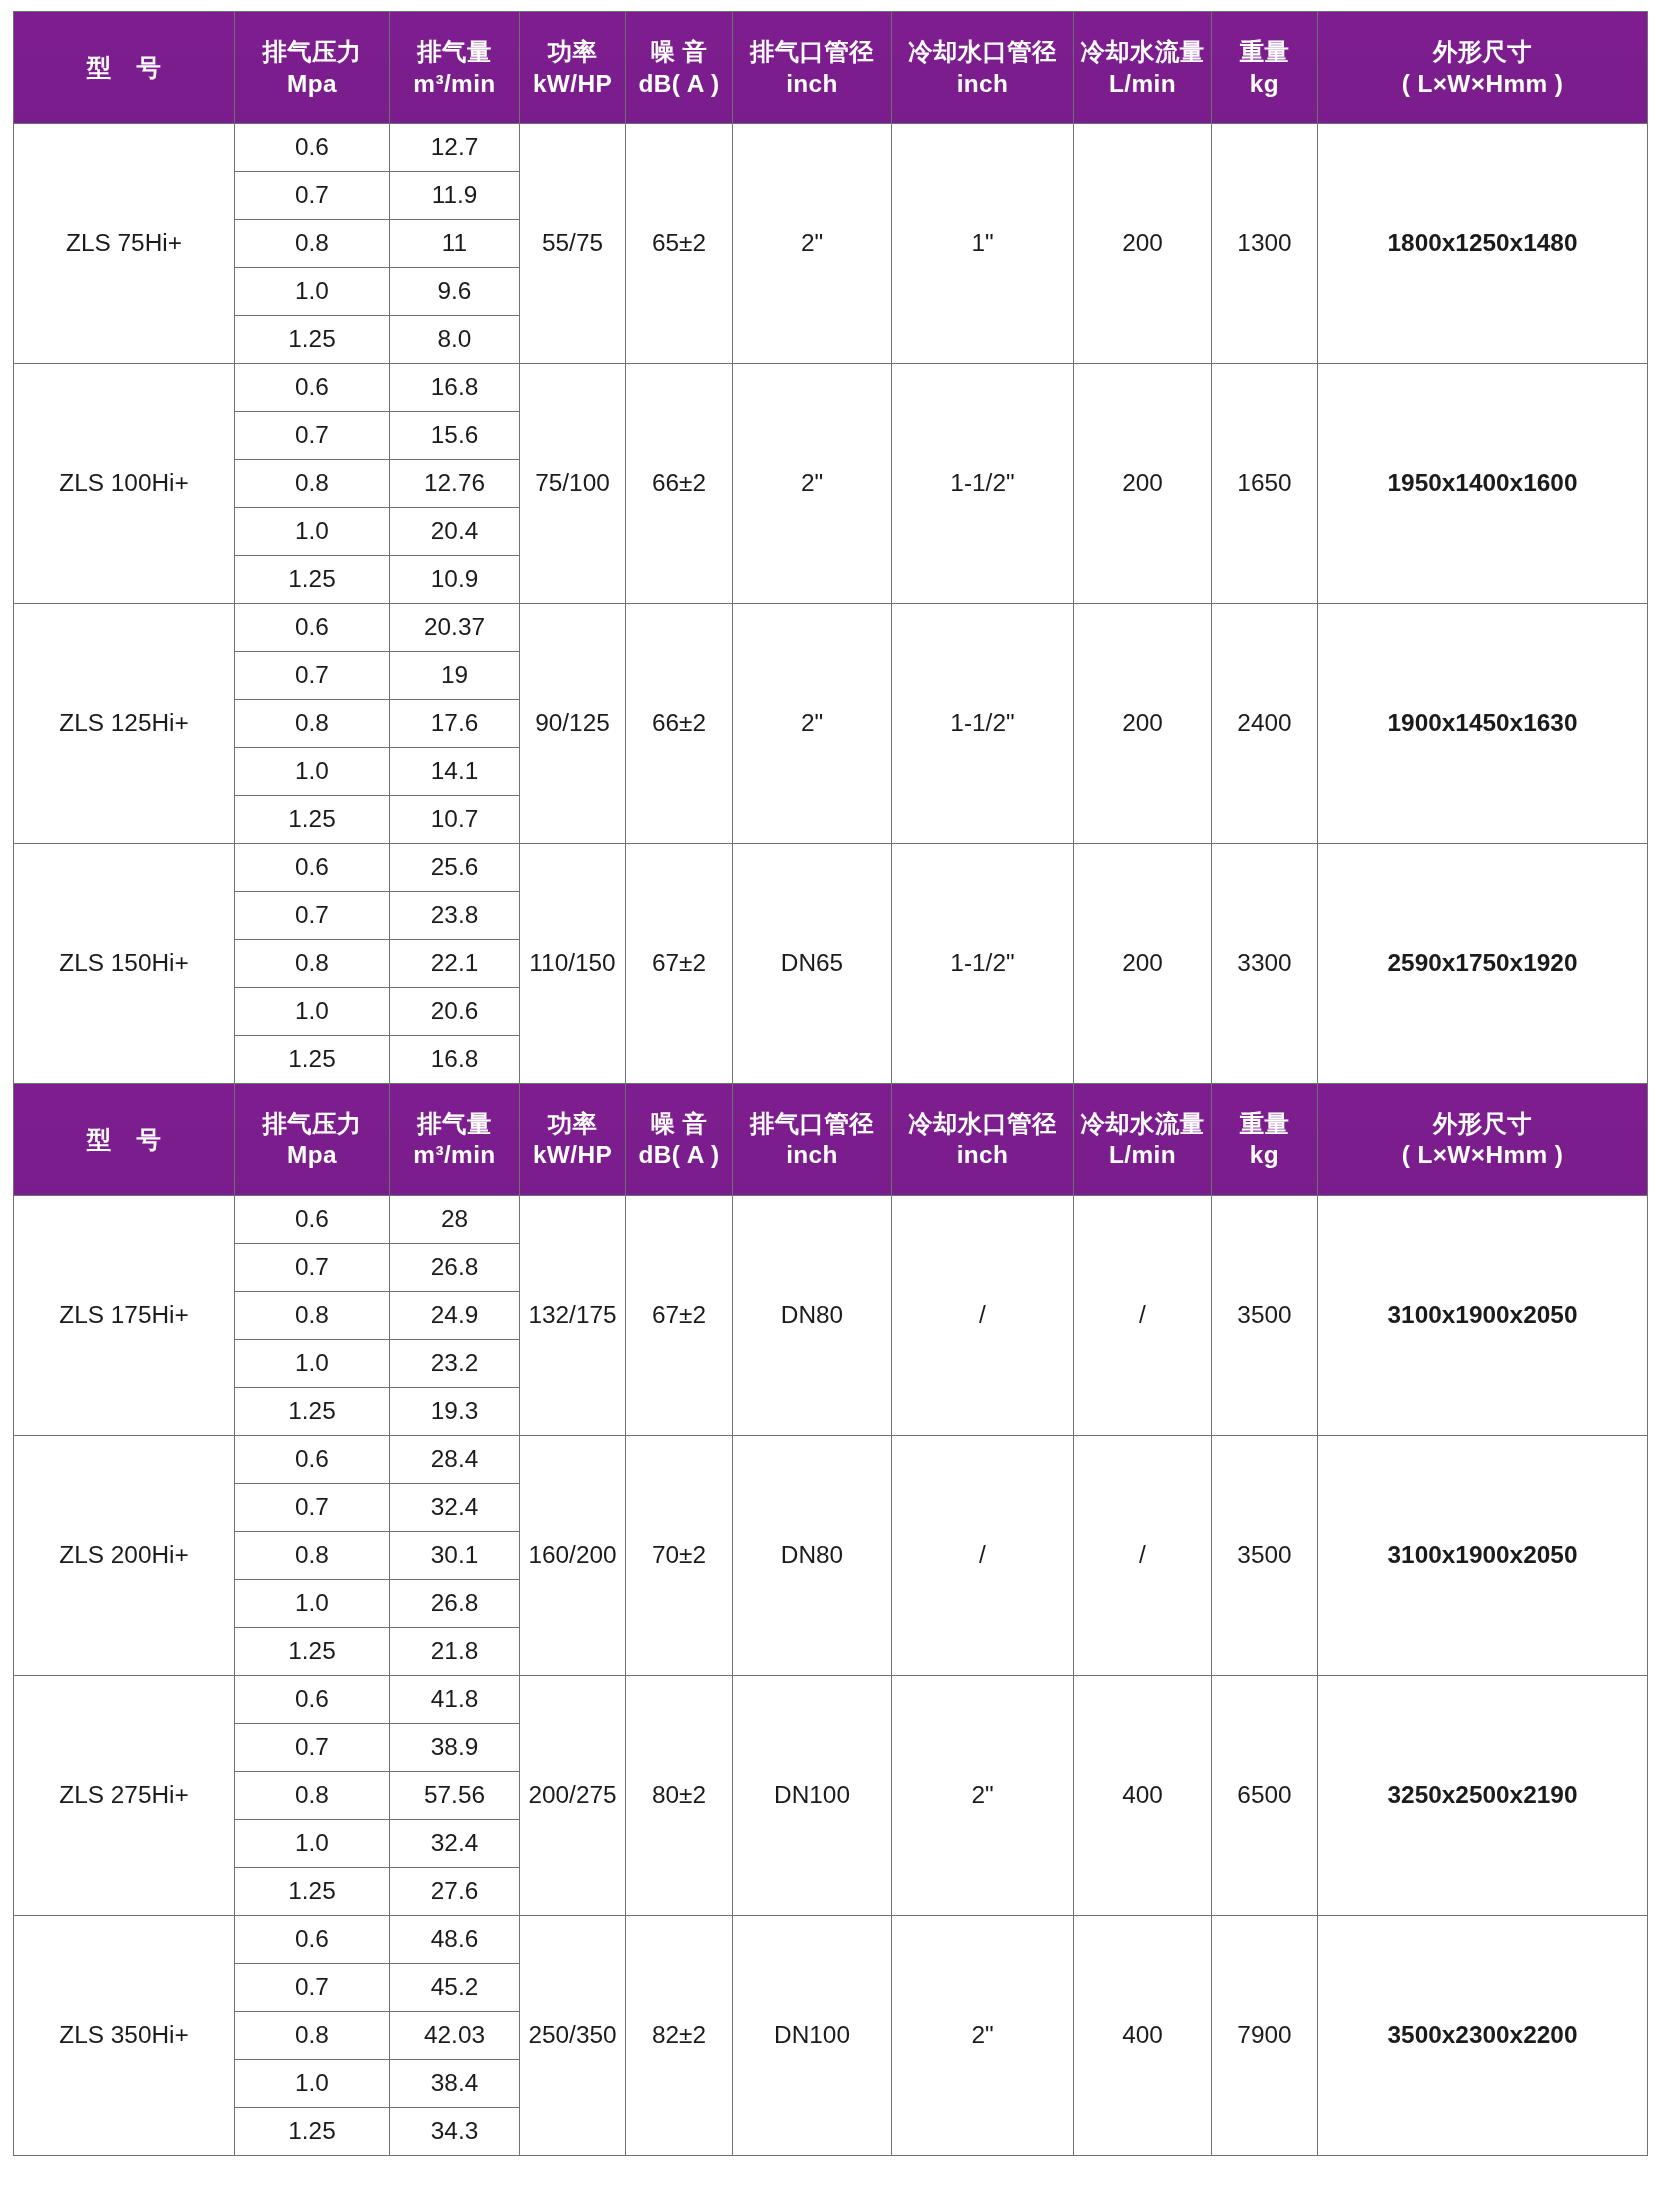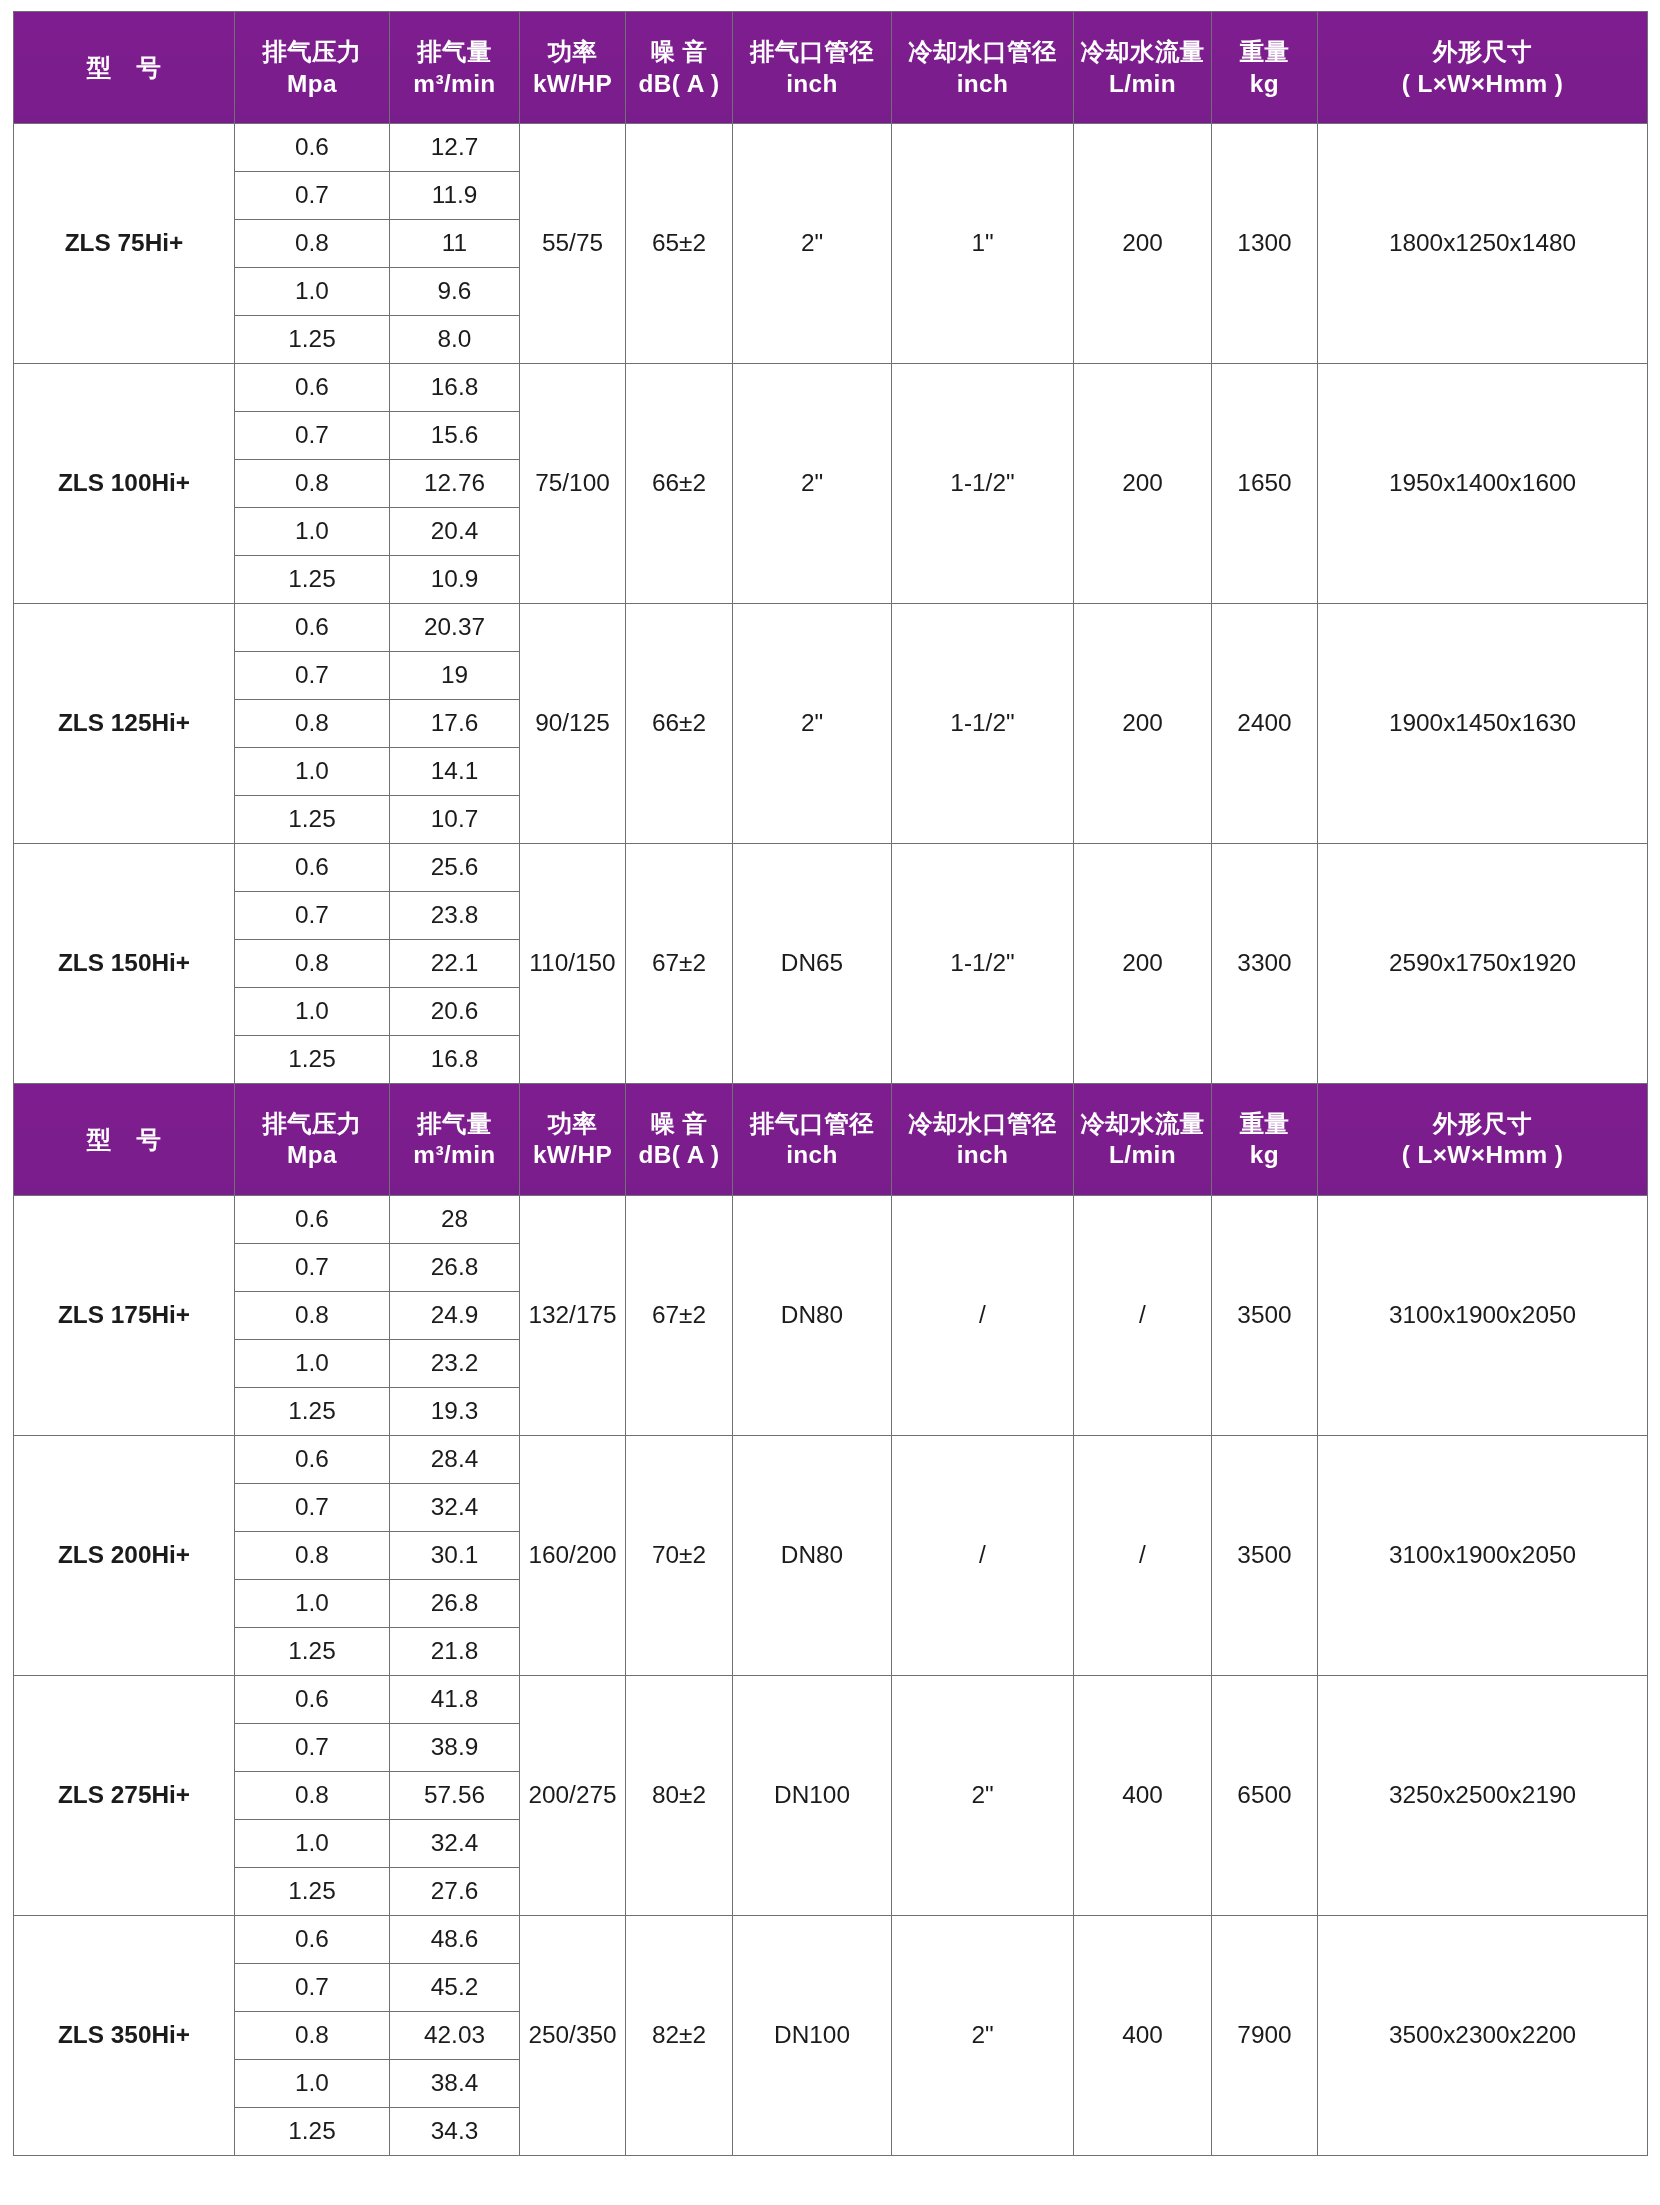--- a/index.html
+++ b/index.html
@@ -52,31 +52,31 @@
   col.c-power   { width: 106px; }
   col.c-noise   { width: 107px; }
   col.c-outlet  { width: 159px; }
   col.c-water   { width: 182px; }
   col.c-wflow   { width: 138px; }
   col.c-weight  { width: 106px; }
   col.c-dim     { width: 330px; }
 
   td.model {
     color: #7d1f8e;
-    font-weight: bold;
+    font-weight: normal;
     font-size: 25px;
   }
   td.sub {
     height: 47px;
     font-size: 23.6px;
   }
   td.merged {
     font-size: 24.4px;
   }
-  .dim { font-size: 23.6px; }
+  .dim { font-size: 23.6px; font-weight: bold; }
 </style>
 </head>
 <body>
 
 <div class="sheet">
   <table class="spec">
     <colgroup>
       <col class="c-model">
         <col class="c-press">
         <col class="c-flow">

